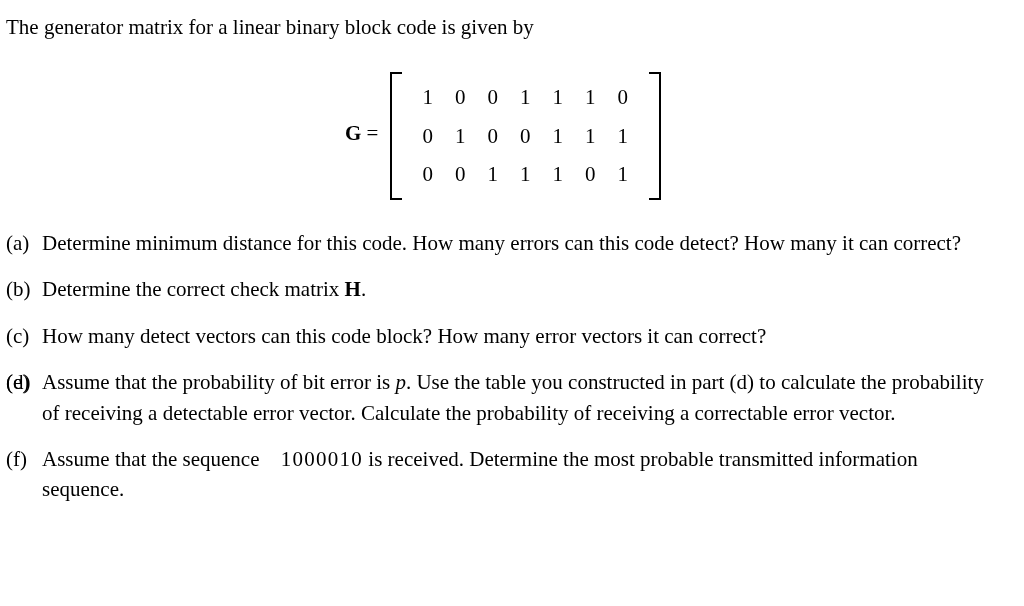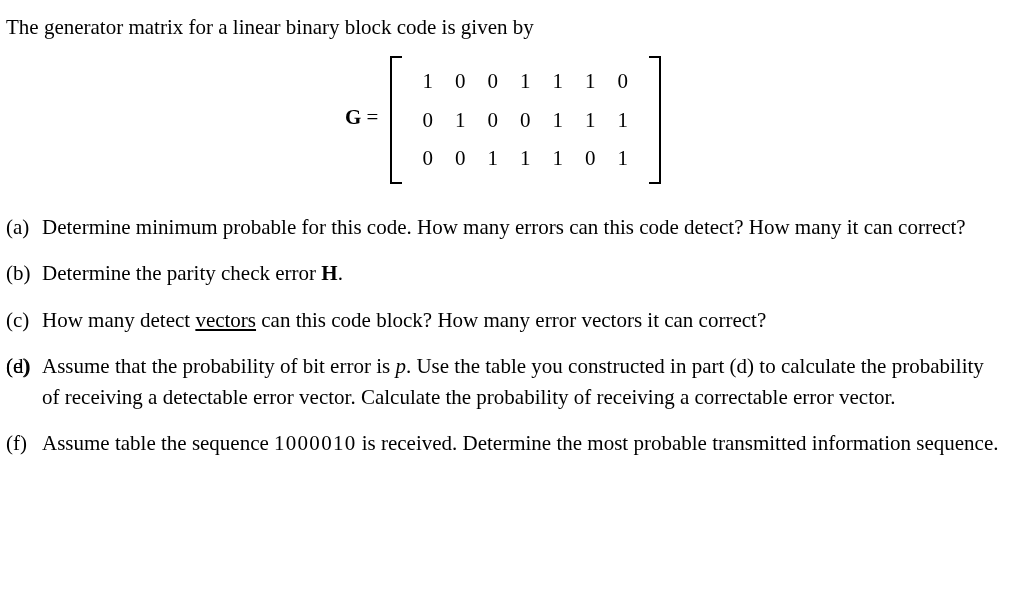--- a/index.html
+++ b/index.html
@@ -7,21 +7,21 @@
       padding: 12px 24px 24px 6px;
       font-family: "Times New Roman", Georgia, serif;
       font-size: 20px;
       line-height: 1.45;
       color: #000;
       background: #fff;
       width: 1024px;
       box-sizing: border-box;
     }
     .intro {
-      margin-bottom: 14px;
+      margin-bottom: 30px;
       font-size: 21px;
     }
     .matrix-eq {
       text-align: center;
       margin: 14px 0 28px 0;
       font-size: 21px;
     }
     .matrix-eq .G {
       font-weight: bold;
       font-family: "Times New Roman", serif;
@@ -59,28 +59,28 @@
     ol.parts > li {
       margin-bottom: 16px;
       position: relative;
       font-size: 21px;
     }
     ol.parts > li .label {
       position: absolute;
       left: -36px;
     }
     .vector-underline {
-      text-decoration: underline;
     }
     .bold-H {
       font-weight: bold;
       font-family: "Times New Roman", serif;
     }
     .mono-seq {
       letter-spacing: 0.06em;
+      margin-left: 16px;
     }
     .italic-p {
       font-style: italic;
     }
   </style>
 </head>
 <body>
 
 <div class="intro">The generator matrix for a linear binary block code is given by</div>
 
@@ -122,34 +122,34 @@
       </tbody>
         </table>
     </span>
     <span class="mat-bracket right"></span>
   </span>
 </div>
 
 <ol class="parts">
   <li>
     <span class="label">(a)</span>
-    <span>Determine minimum probable for this code. How many errors can this code detect? How many it can correct?</span>
+    <span>Determine minimum distance for this code. How many errors can this code detect? How many it can correct?</span>
   </li>
   <li>
     <span class="label">(b)</span>
-    <span>Determine the parity check error </span><span class="bold-H">H</span><span>.</span>
+    <span>Determine the correct check matrix </span><span class="bold-H">H</span><span>.</span>
   </li>
   <li>
     <span class="label">(c)</span>
     <span>How many detect </span><span class="vector-underline">vectors</span><span> can this code block? How many error vectors it can correct?</span>
   </li>
   <li>
     <span class="label">(d)</span>
   </li>
   <li>
     <span class="label">(e)</span>
     <span>Assume that the probability of bit error is </span><span class="italic-p">p</span><span>. Use the table you constructed in part (d) to calculate the probability of receiving a detectable error vector. Calculate the probability of receiving a correctable error vector.</span>
   </li>
   <li>
     <span class="label">(f)</span>
-    <span>Assume table the sequence </span><span class="mono-seq">1000010</span><span> is received. Determine the most probable transmitted information sequence.</span>
+    <span>Assume that the sequence </span><span class="mono-seq">1000010</span><span> is received. Determine the most probable transmitted information sequence.</span>
   </li>
 </ol>
 
 </body></html>

